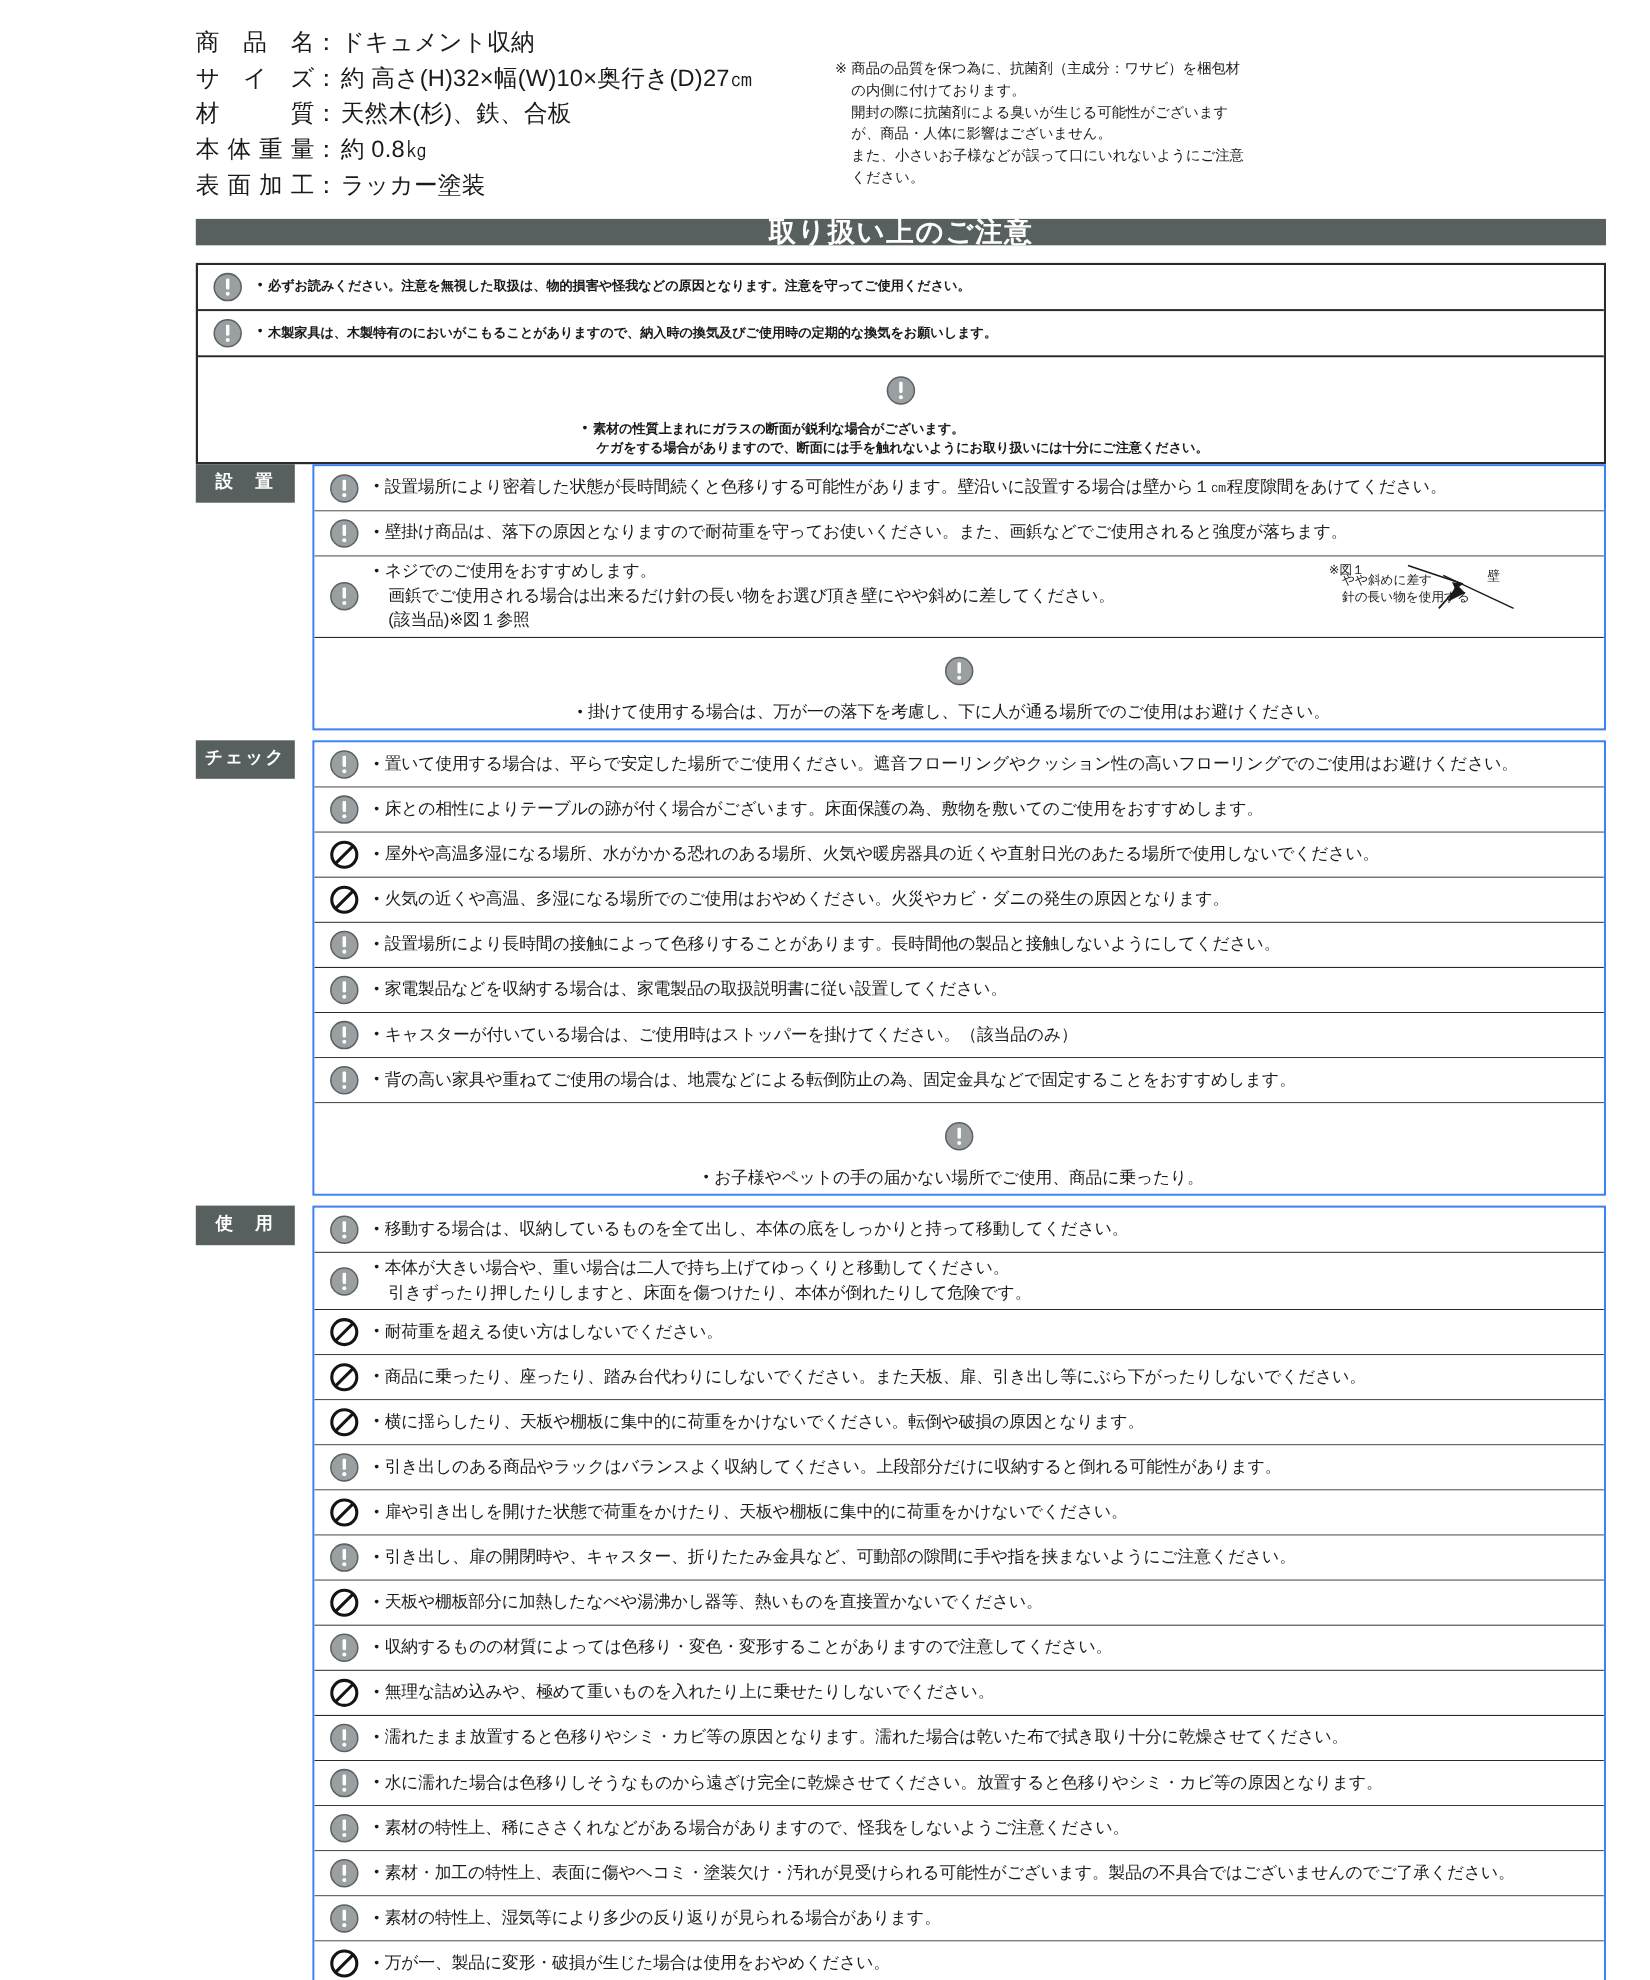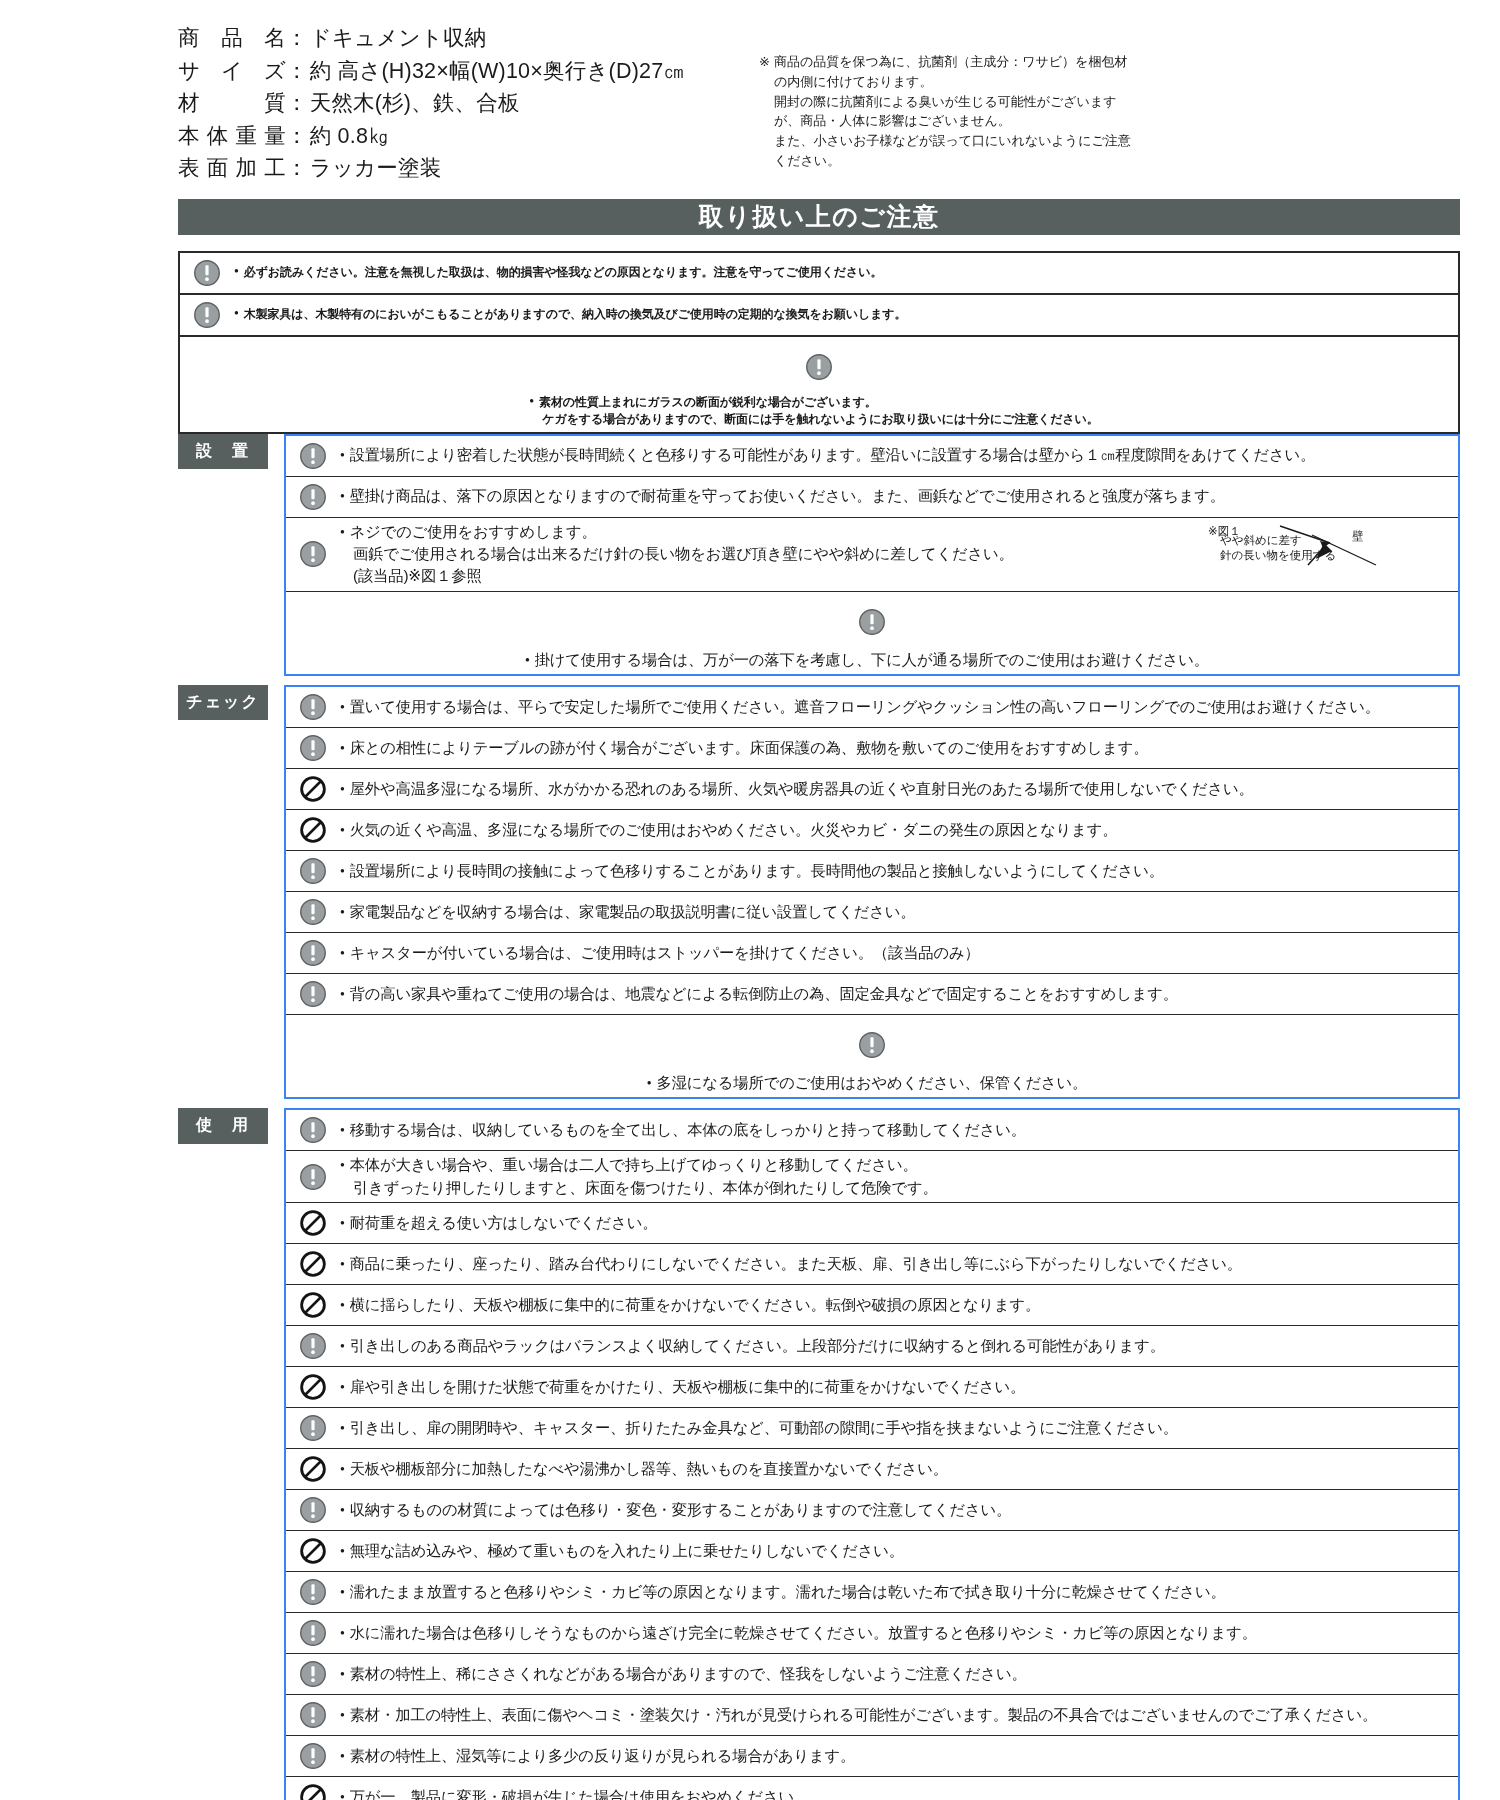--- a/index.html
+++ b/index.html
@@ -60,21 +60,21 @@
   }
   .topnote-mark { margin-right: 4px; }
   .topnote-body { }
   .topnote-body div { white-space: nowrap; }
 
   
   .banner {
     margin: 14px 40px 16px 178px;
     background: #575f5f;
     color: #ffffff;
-    height: 36px;
+    height: 24px;
     display: flex;
     align-items: center;
     justify-content: center;
     font-size: 25px;
     font-weight: bold;
     letter-spacing: 1.5px;
   }
 
   
   .rowbox {
@@ -465,21 +465,21 @@
             <div class="icon-cell">
               <span>
                 <svg class="ico ico-ex" viewBox="0 0 32 32">
                   <circle class="bg" cx="16" cy="16" r="14"></circle>
                   <rect x="14.2" y="7" width="3.6" height="11.5" rx="1.2"></rect>
                   <circle class="dot" cx="16" cy="23" r="2.1"></circle>
                 </svg>
               </span>
             </div>
             <div class="row-text">
-              <span class="ln bullet">多湿になる場所でのご使用はおやめください、保管ください。</span>
+              <span class="ln bullet">お子様やペットの手の届かない場所でご使用、商品に乗ったり。</span>
             </div>
           </div>
         </div>
       </div>
       <div class="section">
         <div class="sec-label">
           <span class="two">使　用</span>
         </div>
         <div class="sec-body">
           <div class="row">

